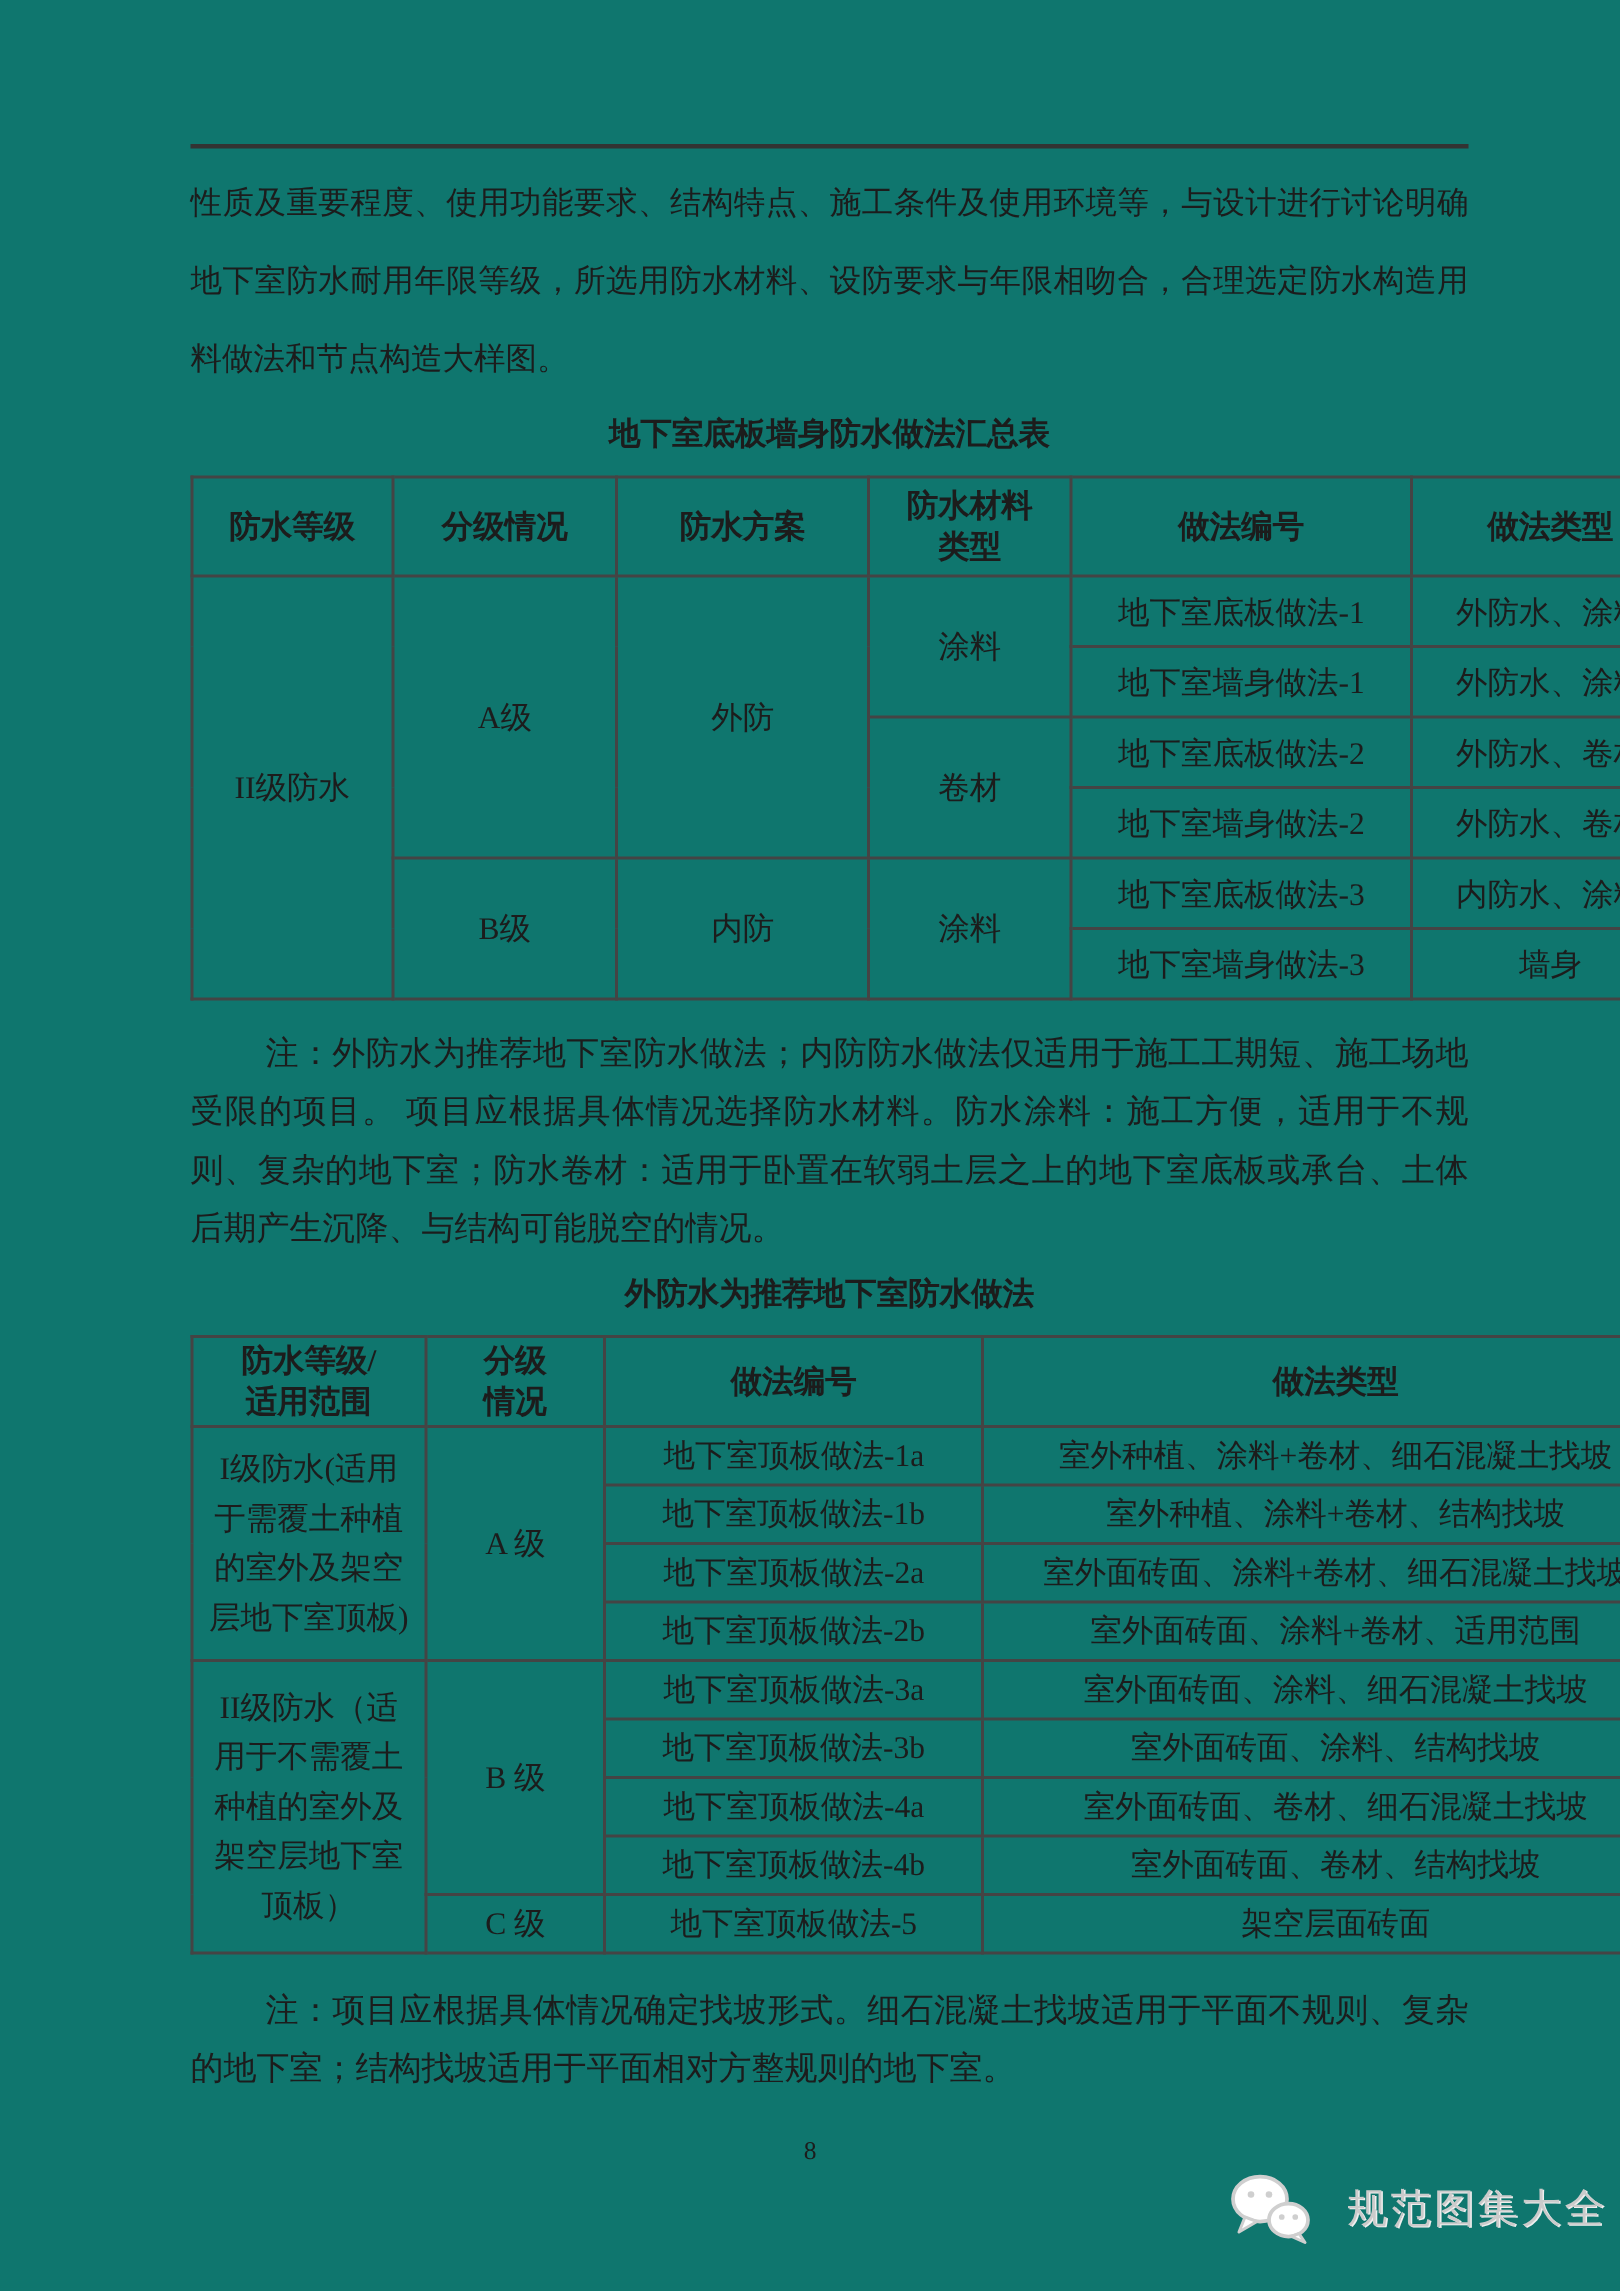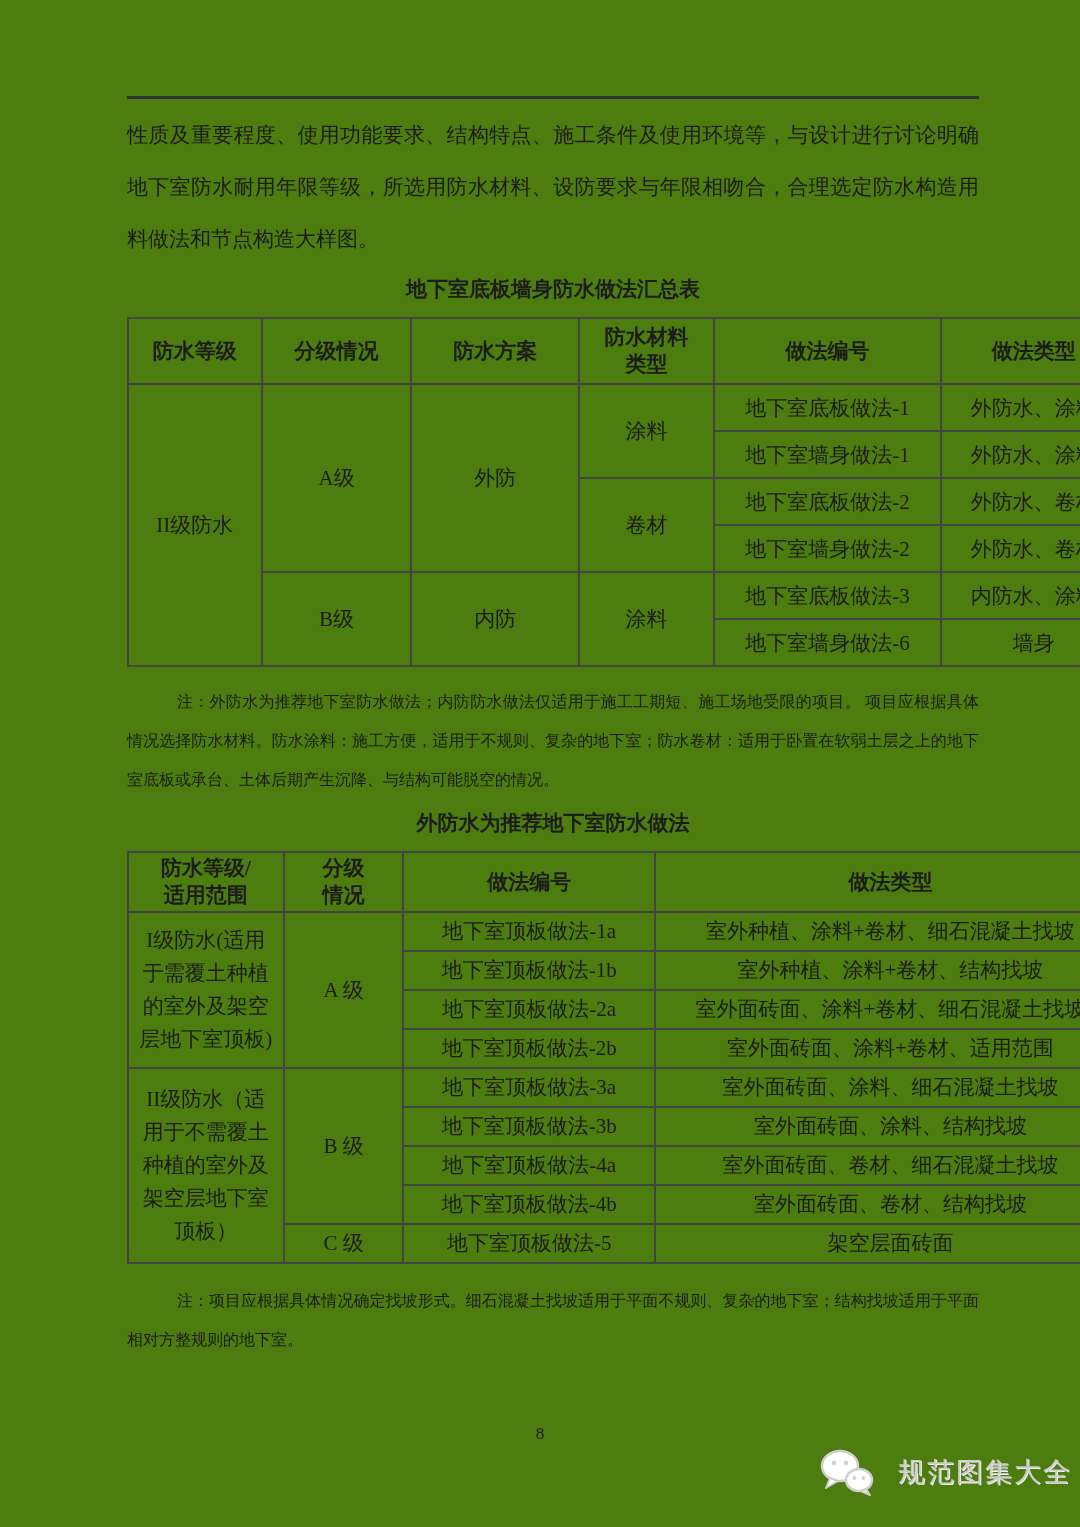--- a/index.html
+++ b/index.html
@@ -1,19 +1,19 @@
 <!DOCTYPE html>
 <html><head>
 <meta charset="utf-8">
 <style>
   html,body{margin:0;padding:0;background:#ffffff;}
   .page{
     position:relative;
     width:1080px;height:1527px;
-    background:#4d7c0f;
+    background:#0f766e;
     font-family:"Liberation Serif","DejaVu Serif",serif;
     color:#1c1c1c;
     overflow:hidden;
   }
   .content{position:absolute;left:127px;top:0;width:852px;}
   .top-rule{margin-top:96px;border-top:3px solid #333333;height:0;}
   .body-text{
     margin:10px 0 0 0;
     font-size:21px;line-height:52px;
     text-align:justify;
@@ -40,21 +40,21 @@
   table.t1 td{height:41px;}
   table.t2 th{height:52px;}
   table.t2 td{height:33px;line-height:33px;}
   td.scope{
     text-align:justify;
     padding:4px 8px;
     line-height:37px;
   }
   .note{
     margin:15px 0 0 0;
-    font-size:16px;line-height:39px;
+    font-size:22px;line-height:39px;
     text-align:justify;
     text-indent:50px;
   }
   .note2{margin-top:17px;}
   .page-number{
     position:absolute;top:1424px;left:0;width:1080px;
     text-align:center;font-size:17px;color:#1c1c1c;
   }
   .watermark{
     position:absolute;top:1448px;right:8px;
@@ -121,21 +121,21 @@
           <td>外防水、卷材</td>
         </tr>
         <tr>
           <td rowspan="2">B级</td>
           <td rowspan="2">内防</td>
           <td rowspan="2">涂料</td>
           <td>地下室底板做法-3</td>
           <td>内防水、涂料</td>
         </tr>
         <tr>
-          <td>地下室墙身做法-6</td>
+          <td>地下室墙身做法-3</td>
           <td>墙身</td>
         </tr>
       </tbody>
     </table>
 
     <p class="note">注：外防水为推荐地下室防水做法；内防防水做法仅适用于施工工期短、施工场地受限的项目。 项目应根据具体情况选择防水材料。防水涂料：施工方便，适用于不规则、复杂的地下室；防水卷材：适用于卧置在软弱土层之上的地下室底板或承台、土体后期产生沉降、与结构可能脱空的情况。</p>
 
     <p class="table-title">外防水为推荐地下室防水做法</p>
 
     <table class="t t2">

